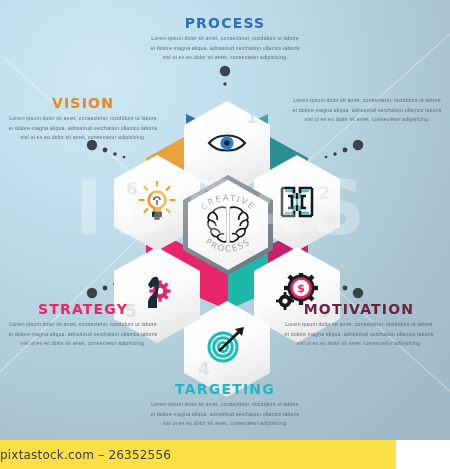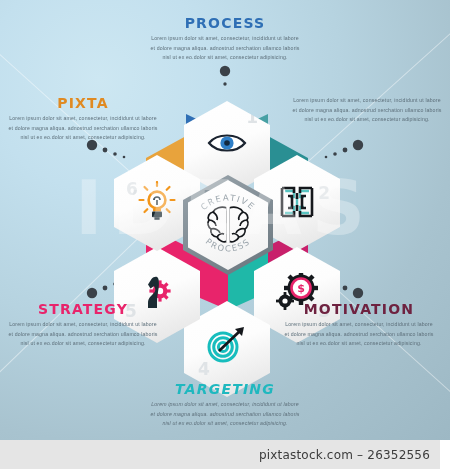--- a/index.html
+++ b/index.html
@@ -33,21 +33,21 @@
   }
   .c-center{text-align:center;}
   .c-left{text-align:center;}
   .c-right{text-align:center;}
 
   #blk-vision{left:150px;top:16px;}
   #blk-ideas{left:8px;top:96px;}
   #blk-solution{left:292px;top:96px;}
   #blk-strategy{left:8px;top:302px;}
   #blk-motivation{left:284px;top:302px;}
-  #blk-targeting{left:150px;top:382px;font-style:italic;}
+  #blk-targeting{left:150px;top:382px;}
 
   
   .dots{position:absolute;pointer-events:none;}
 
   
   .wheel{position:absolute;left:82px;top:96px;width:290px;height:255px;}
   .hexcard{
     position:absolute;width:86px;height:96px;
     background:linear-gradient(160deg,#ffffff 0%,#fdfdfd 45%,#ececec 78%,#e2e2e2 100%);
     clip-path:polygon(50% 0%,100% 25%,100% 75%,50% 100%,0% 75%,0% 25%);
@@ -80,22 +80,22 @@
   .brain{position:absolute;left:0;right:0;top:30px;display:flex;justify-content:center;}
 
   
   .wm{
     position:absolute;left:0;top:165px;width:450px;text-align:center;
     font-family:"DejaVu Sans", sans-serif;font-weight:bold;font-size:74px;
     letter-spacing:10px;color:rgba(255,255,255,.30);
     user-select:none;pointer-events:none;
   }
   .footer{
-    width:440px;height:29px;background:#e5e5e5;
-    display:flex;align-items:center;justify-content:flex-end;
+    width:396px;height:29px;background:#fde047;
+    display:flex;align-items:center;justify-content:flex-start;
   }
   .footer span{
     font-family:"DejaVu Sans", sans-serif;font-size:12px;color:#3c3c3c;
     padding-right:10px;letter-spacing:.2px;
   }
 </style>
 </head>
 <body>
 
 <div class="stage">
@@ -331,21 +331,21 @@
   </div>
 
   <div class="wm">IDEAS</div>
 
   <div class="block c-center" id="blk-vision">
     <h2 class="ttl" style="color:#2f6fb5">PROCESS</h2>
     <p class="body">Lorem ipsum dolor sit amet, consectetur, incididunt ut labore et dolore magna aliqua. adnostrud xerchation ullamco laboris nisl ut ex eo.dolor sit amet, consectetur adipisicing.</p>
   </div>
 
   <div class="block c-left" id="blk-ideas">
-    <h2 class="ttl" style="color:#e08a22">PIXTA</h2>
+    <h2 class="ttl" style="color:#e08a22">VISION</h2>
     <p class="body">Lorem ipsum dolor sit amet, consectetur, incididunt ut labore et dolore magna aliqua. adnostrud xerchation ullamco laboris nisl ut ex eo.dolor sit amet, consectetur adipisicing.</p>
   </div>
 
   <div class="block c-right" id="blk-solution">
     <p class="body">Lorem ipsum dolor sit amet, consectetur, incididunt ut labore et dolore magna aliqua. adnostrud xerchation ullamco laboris nisl ut ex eo.dolor sit amet, consectetur adipisicing.</p>
   </div>
 
   <div class="block c-left" id="blk-strategy">
     <h2 class="ttl" style="color:#e8246b">STRATEGY</h2>
     <p class="body">Lorem ipsum dolor sit amet, consectetur, incididunt ut labore et dolore magna aliqua. adnostrud xerchation ullamco laboris nisl ut ex eo.dolor sit amet, consectetur adipisicing.</p>

